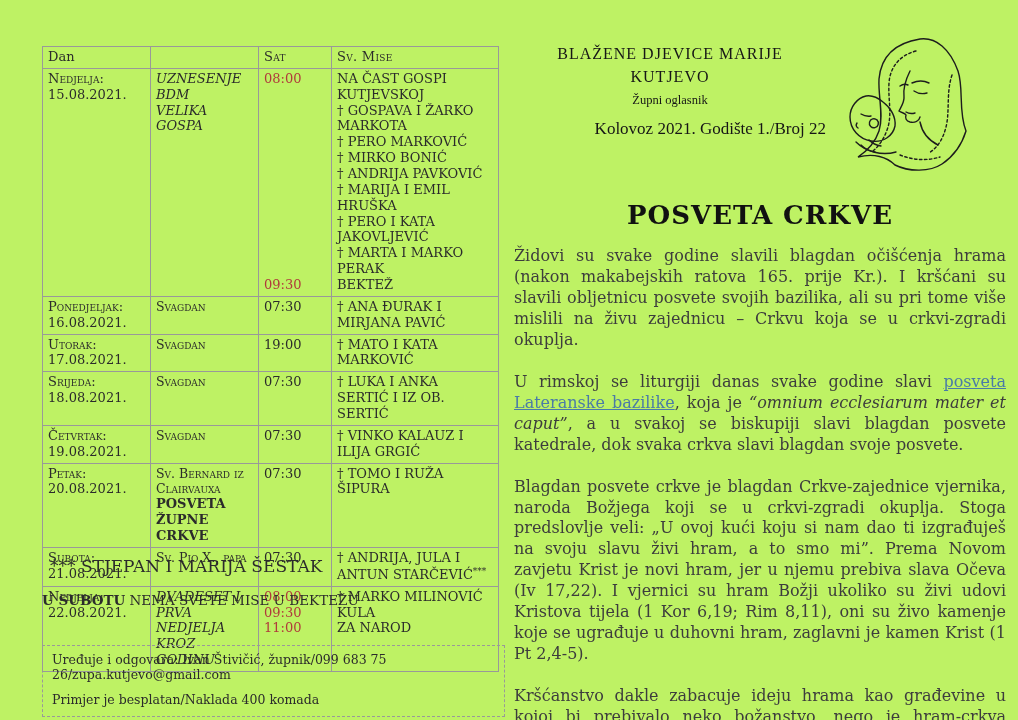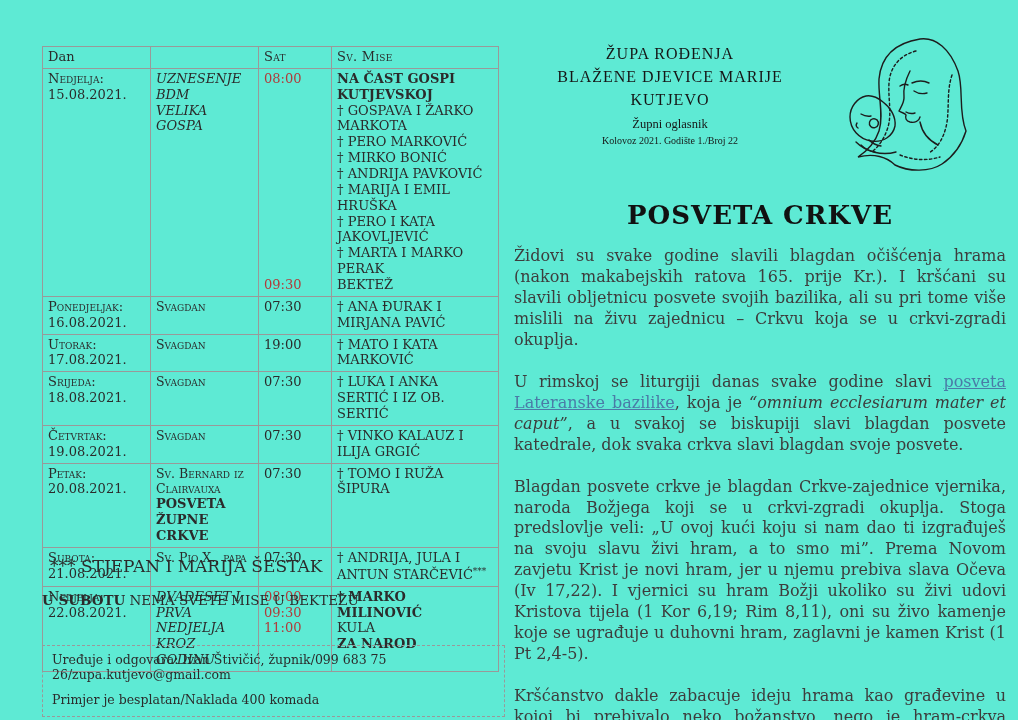--- a/index.html
+++ b/index.html
@@ -1,57 +1,57 @@
 <!DOCTYPE html>
 <html><head>
 <meta charset="utf-8">
 <style>
   html,body{margin:0;padding:0;background:#fff;}
-  .page{position:relative;width:1018px;height:720px;background:#5eead4;overflow:hidden;
+  .page{position:relative;width:1018px;height:720px;background:#bef264;overflow:hidden;
         font-family:"DejaVu Serif", serif;color:#2b2b2b;}
 
   
   .schedule-wrap{position:absolute;left:42px;top:46px;width:456px;}
   table.schedule{width:456px;border-collapse:collapse;table-layout:fixed;}
   table.schedule th, table.schedule td{
     border:1px solid #999;vertical-align:top;padding:2px 5px 3px;
     font-size:13px;line-height:1.22;text-align:left;font-weight:normal;color:#2b2b2b;}
   th.h-blue{color:#4053a3;font-variant:small-caps;letter-spacing:.3px;}
   .day-cell{font-variant:small-caps;}
   .day-line{display:block;}
   .red{color:#b03b3b;}
   .feast-line{display:block;}
   .feast-line.sc{font-variant:small-caps;font-size:12.5px;}
   .feast-line.i{font-style:italic;}
   .feast-line.b{font-weight:bold;font-size:13px;}
   td.sat-cell{position:relative;}
   .time{display:block;}
   .time-bottom{position:absolute;bottom:3px;left:5px;}
   .mise-line{display:block;}
-  .mise-line.b{font-weight:bold;}
+  .mise-line.b{font-weight:normal;}
   .mise-line sup{font-size:9px;}
 
   
   .notes{position:absolute;left:42px;top:556px;width:462px;}
   .note1{font-size:17px;margin-left:8px;}
   .note2{font-size:14px;font-weight:bold;margin-top:2px;}
   .note3{font-size:13.5px;margin-top:16px;}
   .note3 .b{font-weight:bold;}
   .imprint{position:absolute;left:42px;top:645px;width:443px;border:1px dashed #999;
            padding:6px 9px 9px;font-size:12.5px;}
   .imprint-line{display:block;}
   .imprint-line + .imprint-line{margin-top:10px;}
 
   
   .right{position:absolute;left:514px;top:34px;width:492px;}
   .masthead{display:flex;align-items:flex-start;}
   .masthead-text{width:312px;text-align:center;font-family:cursive;color:#161616;padding-top:8px;}
   .m-line{font-size:16px;letter-spacing:1px;line-height:1.45;}
   .m-sub{font-size:12.5px;margin-top:5px;}
-  .m-issue{font-size:10px;margin-top:3px;}
+  .m-issue{font-size:17px;margin-top:11px;text-align:right;}
   .madonna-box{width:175px;height:142px;margin-left:2px;}
   .article-title{text-align:center;font-size:26px;font-weight:bold;letter-spacing:1px;
                  margin:24px 0 0;color:#111;}
   .article-body{margin-top:16px;}
   .article-body p{text-align:justify;font-size:16px;line-height:1.31;color:#3d3d3d;
                   margin:0 0 21px;}
   .link{color:#4a7ba7;text-decoration:underline;cursor:pointer;}
   .article-body em{font-style:italic;}
 </style>
 </head>
@@ -223,21 +223,20 @@
   </div>
 
   <div class="imprint">
     <span class="imprint-line">Uređuje i odgovara: Ivan Štivičić, župnik/099 683 75 26/zupa.kutjevo@gmail.com</span>
     <span class="imprint-line">Primjer je besplatan/Naklada 400 komada</span>
   </div>
 
   <div class="right">
     <div class="masthead">
       <div class="masthead-text">
-        <div class="m-line">ŽUPA ROĐENJA</div>
         <div class="m-line">BLAŽENE DJEVICE MARIJE</div>
         <div class="m-line">KUTJEVO</div>
         <div class="m-sub">Župni oglasnik</div>
         <div class="m-issue">Kolovoz 2021. Godište 1./Broj 22</div>
       </div>
       <div class="madonna-box">
         <svg viewBox="0 0 175 142" width="175" height="142" fill="none" stroke="#1d1d1d" stroke-width="1.4" stroke-linecap="round">
 
           <path d="M92,5 C67,9 53,23 51,45 C50,63 56,81 51,97 C47,109 39,117 30,123 C46,119 59,123 67,131 C81,138 102,138 114,130 C126,122 134,110 138,97 C130,77 136,55 130,37 C122,15 108,3 92,5 Z"></path>
 

